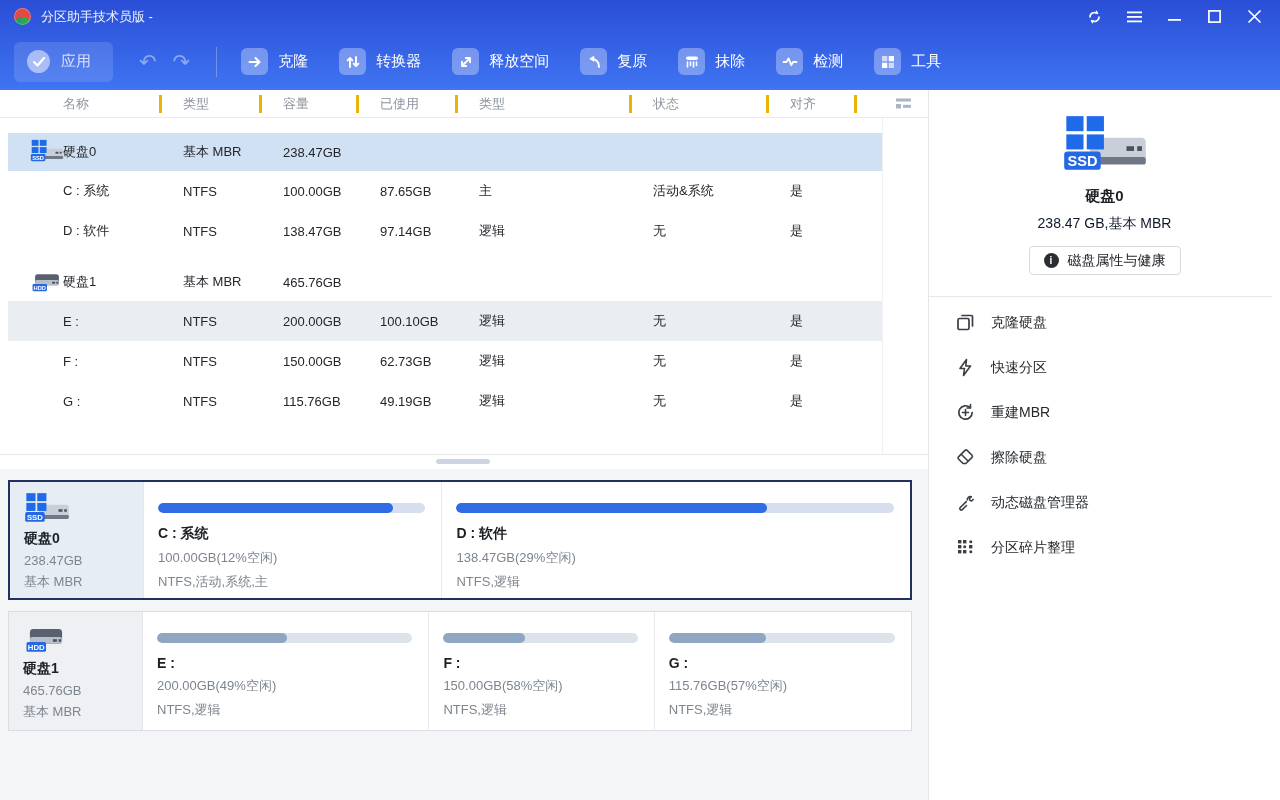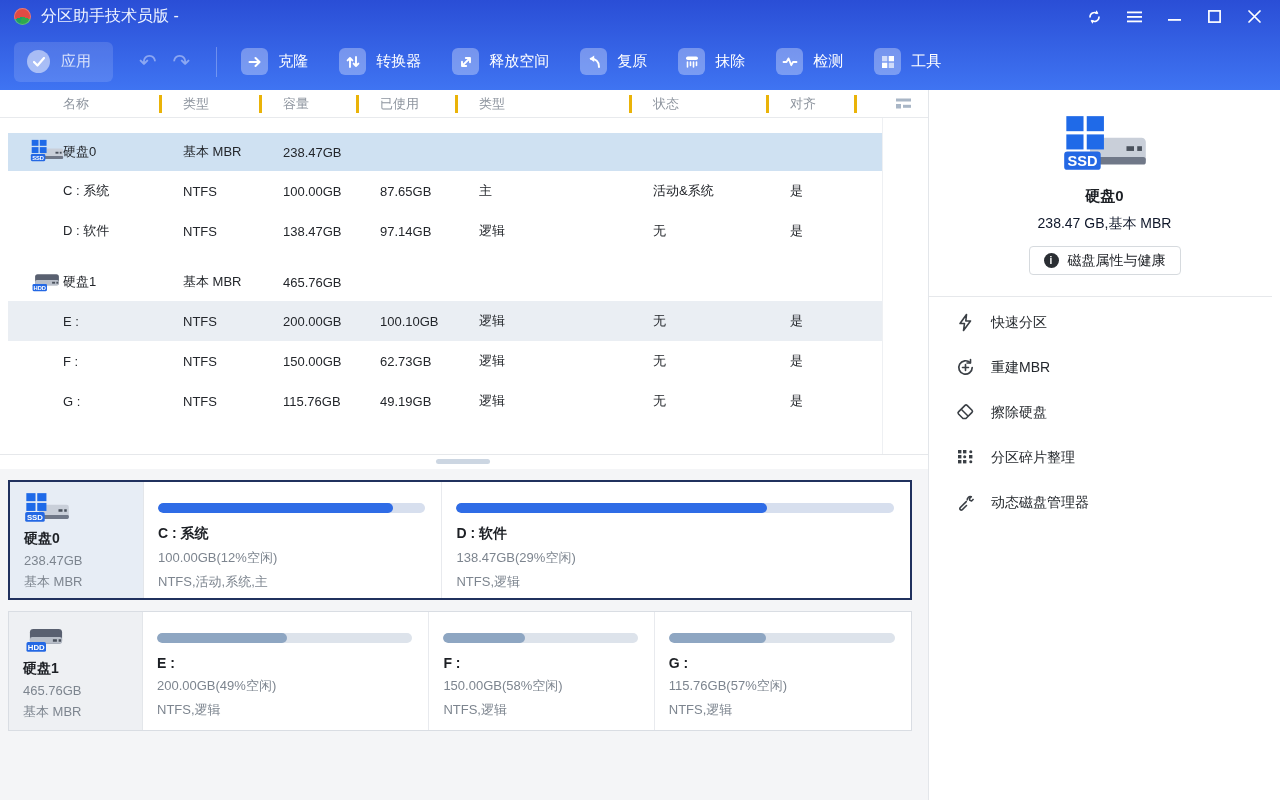--- a/index.html
+++ b/index.html
@@ -5,21 +5,21 @@
   * { margin:0; padding:0; box-sizing:border-box; }
   html,body { width:1280px; height:800px; overflow:hidden; }
   body { font-family:"Liberation Sans","DejaVu Sans",sans-serif; background:#fff; color:#23262b; }
   .app { width:1280px; height:800px; display:flex; flex-direction:column; }
 
   
   .header { height:90px; flex-shrink:0; background:linear-gradient(180deg,#2a4ed6 0%,#3f74f2 100%); color:#fff; }
   .titlebar { height:33px; display:flex; align-items:center; padding:0 14px; }
   .app-logo { width:17px; height:17px; border-radius:50%; margin-right:10px; flex-shrink:0;
     background:conic-gradient(#e14b44 0 110deg,#2fa84f 110deg 200deg,#1f9e65 200deg 250deg,#e14b44 250deg 360deg); box-shadow:inset 0 0 0 1px rgba(255,255,255,.25); }
-  .title-text { font-size:16px; color:#eef3ff; }
+  .title-text { font-size:13px; color:#eef3ff; }
   .win-controls { margin-left:auto; display:flex; align-items:center; gap:25px; padding-right:4px; }
   .win-btn { width:15px; height:15px; display:flex; align-items:center; justify-content:center; cursor:pointer; }
 
   .toolbar { height:57px; display:flex; align-items:center; padding:0 14px; }
   .apply-btn { display:flex; align-items:center; gap:11px; background:rgba(255,255,255,.13); border-radius:6px; height:40px; padding:0 22px 0 13px; }
   .apply-check { width:23px; height:23px; border-radius:50%; background:rgba(255,255,255,.5); display:flex; align-items:center; justify-content:center; }
   .apply-label { color:rgba(255,255,255,.78); font-size:15px; }
   .history-btn { font-size:21px; color:rgba(255,255,255,.42); margin-left:26px; line-height:1; }
   .history-btn.redo { margin-left:16px; }
   .tb-sep { width:1px; height:30px; background:rgba(255,255,255,.28); margin:0 24px 0 26px; }
@@ -425,20 +425,29 @@
           <span class="info-ico">i</span>
           <span>磁盘属性与健康</span>
         </button></div>
       </div>
       <div class="sb-divider"></div>
 
       <div class="sb-list">
         <div class="sb-item">
           <span class="sb-ico">
             <svg width="19" height="19" viewBox="0 0 19 19">
+                <rect x="2" y="5.5" width="11" height="11" rx="1.5" fill="none" stroke="#3a3f45" stroke-width="1.7"></rect>
+                <path d="M6 2.5h9.5a1 1 0 0 1 1 1V13" fill="none" stroke="#3a3f45" stroke-width="1.7" stroke-linecap="round"></path>
+              </svg>
+          </span>
+          <span>克隆硬盘</span>
+        </div>
+        <div class="sb-item">
+          <span class="sb-ico">
+            <svg width="19" height="19" viewBox="0 0 19 19">
                 <path d="M10.5 1.5L4 10.5h4.5L7.5 17.5l7-9.5H9.8z" fill="none" stroke="#3a3f45" stroke-width="1.6" stroke-linejoin="round"></path>
               </svg>
           </span>
           <span>快速分区</span>
         </div>
         <div class="sb-item">
           <span class="sb-ico">
             <svg width="19" height="19" viewBox="0 0 19 19">
                 <path d="M16.2 9.5a6.7 6.7 0 1 1-2-4.8" fill="none" stroke="#3a3f45" stroke-width="1.7" stroke-linecap="round"></path>
                 <path d="M14.5 1.5v3.5H11" fill="none" stroke="#3a3f45" stroke-width="1.6" stroke-linecap="round" stroke-linejoin="round"></path>
@@ -448,45 +457,45 @@
           <span>重建MBR</span>
         </div>
         <div class="sb-item">
           <span class="sb-ico">
             <svg width="19" height="19" viewBox="0 0 19 19">
                 <path d="M7 15.5L2.5 11a1.5 1.5 0 0 1 0-2.1L9 2.4a1.5 1.5 0 0 1 2.1 0l4.9 4.9a1.5 1.5 0 0 1 0 2.1l-6.1 6.1H7z" fill="none" stroke="#3a3f45" stroke-width="1.6" stroke-linejoin="round"></path>
                 <path d="M5.5 6.5l6.5 6.5" stroke="#3a3f45" stroke-width="1.5"></path>
               </svg>
           </span>
           <span>擦除硬盘</span>
+        </div>
+        <div class="sb-item">
+          <span class="sb-ico">
+            <svg width="19" height="19" viewBox="0 0 19 19">
+                <path d="M11.8 7.2a3.8 3.8 0 0 1 4.9-4.6l-2.4 2.4 0.7 2 2 0.7 2.4-2.4" transform="scale(0.82) translate(2,2)" fill="none" stroke="#3a3f45" stroke-width="1.9" stroke-linejoin="round"></path>
+                <path d="M10.5 8.5L3 16a1.8 1.8 0 0 0 2.5 2.5l5.3-5.3" transform="scale(0.82) translate(2,2)" fill="none" stroke="#3a3f45" stroke-width="1.9" stroke-linecap="round"></path>
+              </svg>
+          </span>
+          <span>动态磁盘管理器</span>
         </div>
         <div class="sb-item">
           <span class="sb-ico">
             <svg width="19" height="19" viewBox="0 0 19 19">
                 <g fill="#3a3f45">
                   <rect x="2" y="2" width="3.4" height="3.4"></rect>
                   <rect x="7" y="2" width="3.4" height="3.4"></rect>
                   <circle cx="14.8" cy="3.7" r="1.5"></circle>
                   <rect x="2" y="7" width="3.4" height="3.4"></rect>
                   <circle cx="8.7" cy="8.7" r="1.5"></circle>
                   <rect x="13" y="7" width="3.4" height="3.4"></rect>
                   <rect x="2" y="12" width="3.4" height="3.4"></rect>
                   <rect x="7" y="12" width="3.4" height="3.4"></rect>
                   <circle cx="14.8" cy="13.7" r="1.5"></circle>
                 </g>
               </svg>
           </span>
           <span>分区碎片整理</span>
         </div>
-        <div class="sb-item">
-          <span class="sb-ico">
-            <svg width="19" height="19" viewBox="0 0 19 19">
-                <path d="M11.8 7.2a3.8 3.8 0 0 1 4.9-4.6l-2.4 2.4 0.7 2 2 0.7 2.4-2.4" transform="scale(0.82) translate(2,2)" fill="none" stroke="#3a3f45" stroke-width="1.9" stroke-linejoin="round"></path>
-                <path d="M10.5 8.5L3 16a1.8 1.8 0 0 0 2.5 2.5l5.3-5.3" transform="scale(0.82) translate(2,2)" fill="none" stroke="#3a3f45" stroke-width="1.9" stroke-linecap="round"></path>
-              </svg>
-          </span>
-          <span>动态磁盘管理器</span>
-        </div>
       </div>
     </div>
 
   </div>
 </div>
 
 </body></html>

